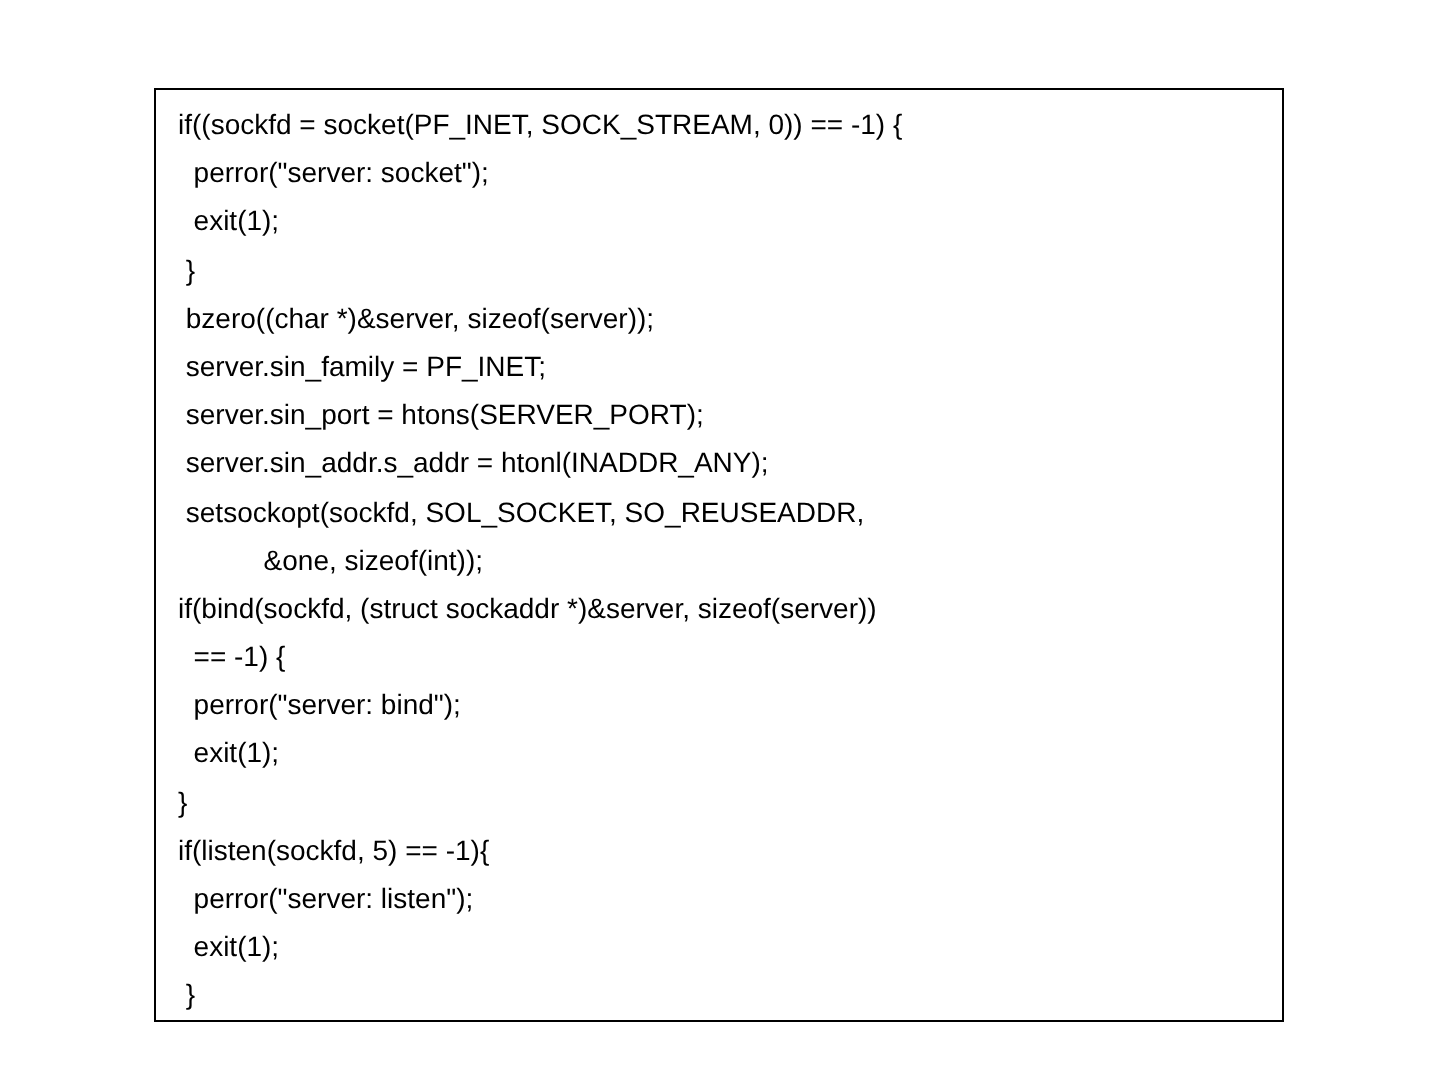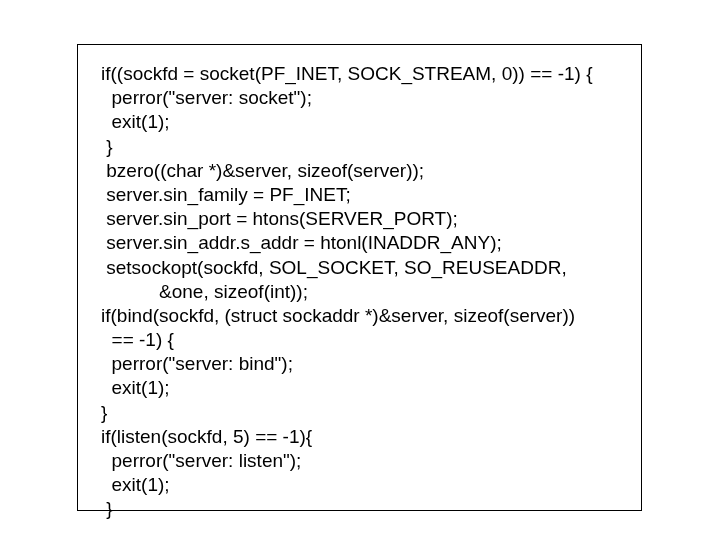--- a/index.html
+++ b/index.html
@@ -26,24 +26,24 @@
     position: absolute;
     left: 77px;
     top: 44px;
     width: 565px;
     height: 467px;
     box-sizing: border-box;
     border: 1.5px solid #000000;
     background: #ffffff;
   }
   .code {
-    margin: 12px;
+    margin: 0;
     padding: 5px 4px 0 11px;
     font-family: "Liberation Sans", sans-serif;
-    font-size: 19px;
+    font-size: 14px;
     line-height: 24.2px;
     color: #000000;
     white-space: pre;
     overflow: hidden;
   }
   .code-line {
     white-space: pre;
     height: 24.2px;
   }
 </style>

